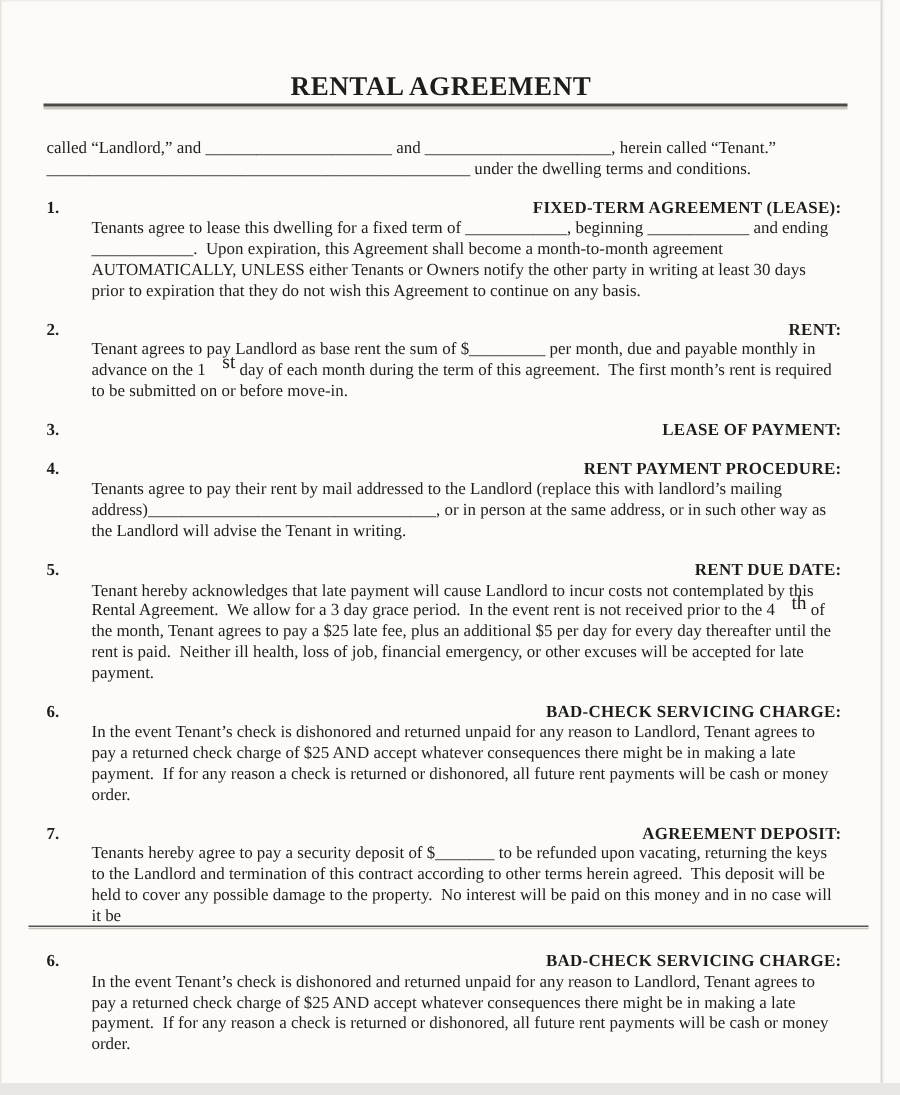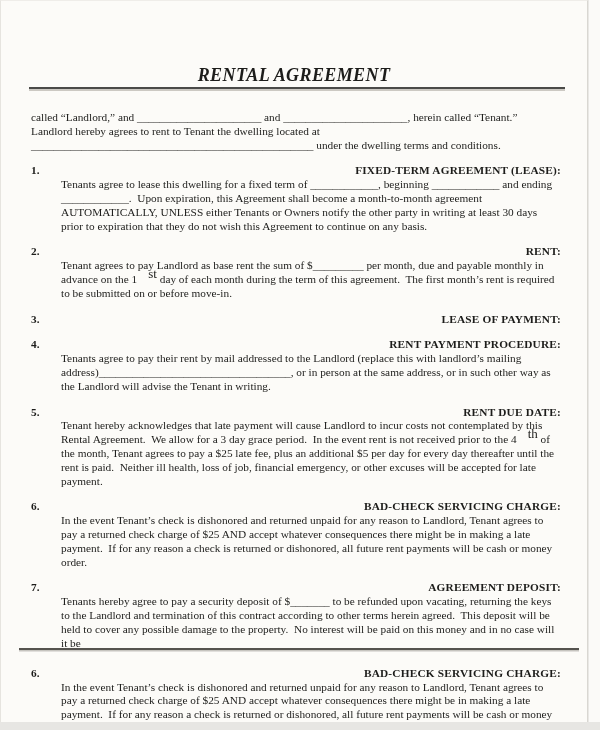--- a/index.html
+++ b/index.html
@@ -21,27 +21,26 @@
     border-top: 1px solid #efede9;
     box-sizing: border-box;
     overflow: hidden;
   }
   .page-right-strip {
     position: absolute; right: 0; top: 0;
     width: 11px; height: 722px;
     background: #fbfaf8;
   }
   .doc-title {
-    margin: 64px 30px 0 30px;
+    margin: 46px 30px 0 30px;
     text-align: center;
     font-size: 18px;
     line-height: 21px;
     font-weight: bold;
     letter-spacing: 0.4px;
-    font-style: italic;
   }
   .title-rule {
     margin: 1px 22px 0 28px;
     height: 2px;
     background: #4a4a48;
     box-shadow: 0 2px 0 0 #ccc9c3;
   }
   .intro {
     margin: 22px 28px 12px 30px;
     font-size: 11.3px;
@@ -81,21 +80,20 @@
 </head>
 <body>
 
 <div class="page">
 
   <h1 class="doc-title">RENTAL AGREEMENT</h1>
   <div class="title-rule"></div>
 
   <div class="intro">
     <div class="intro-line">called “Landlord,” and ______________________ and ______________________, herein called “Tenant.”</div>
-    <div class="intro-line">Landlord hereby agrees to rent to Tenant the dwelling located at</div>
     <div class="intro-line">__________________________________________________ under the dwelling terms and conditions.</div>
   </div>
 
   <div class="sections">
 
     <div class="section">
       <div class="sec-num">1.</div>
       <div class="sec-content">
         <div class="sec-heading">FIXED-TERM AGREEMENT (LEASE):</div>
         <div class="sec-body">Tenants agree to lease this dwelling for a fixed term of ____________, beginning ____________ and ending ____________.  Upon expiration, this Agreement shall become a month-to-month agreement AUTOMATICALLY, UNLESS either Tenants or Owners notify the other party in writing at least 30 days prior to expiration that they do not wish this Agreement to continue on any basis.</div>

